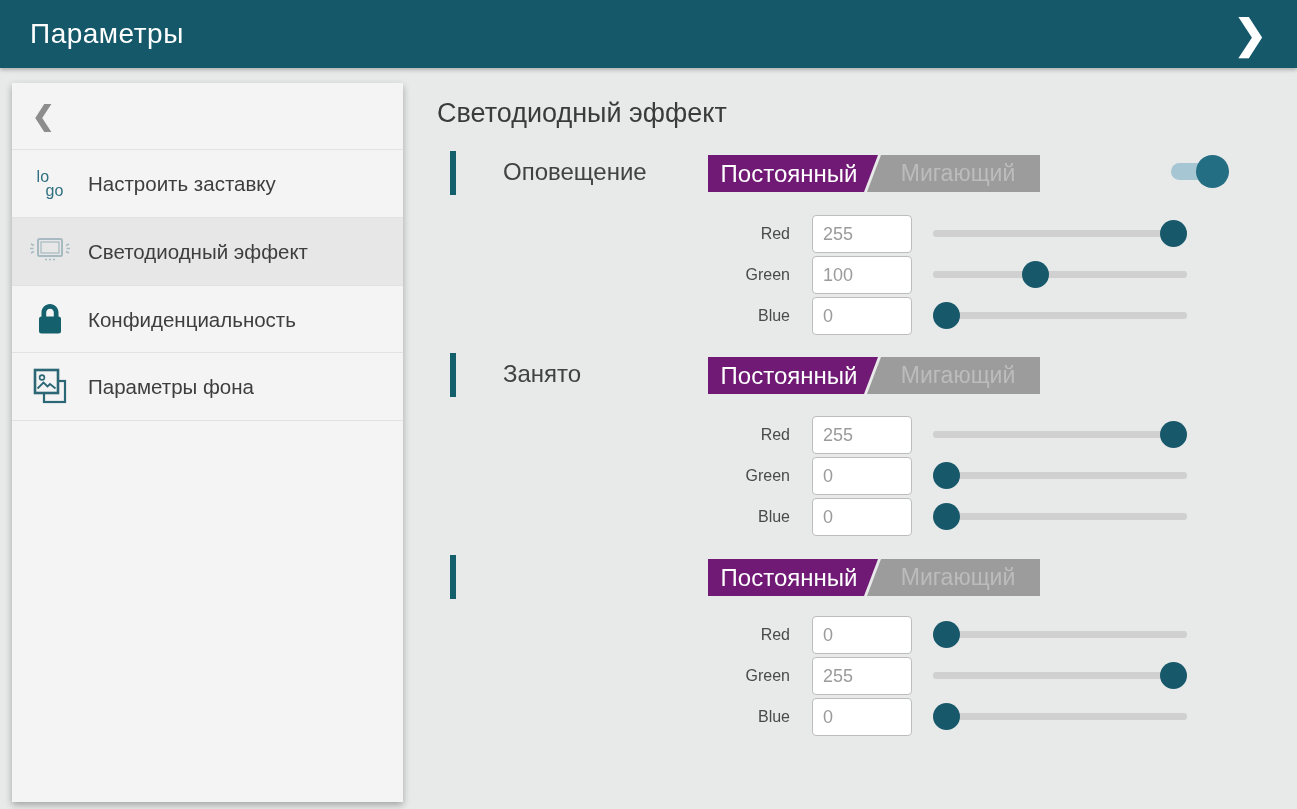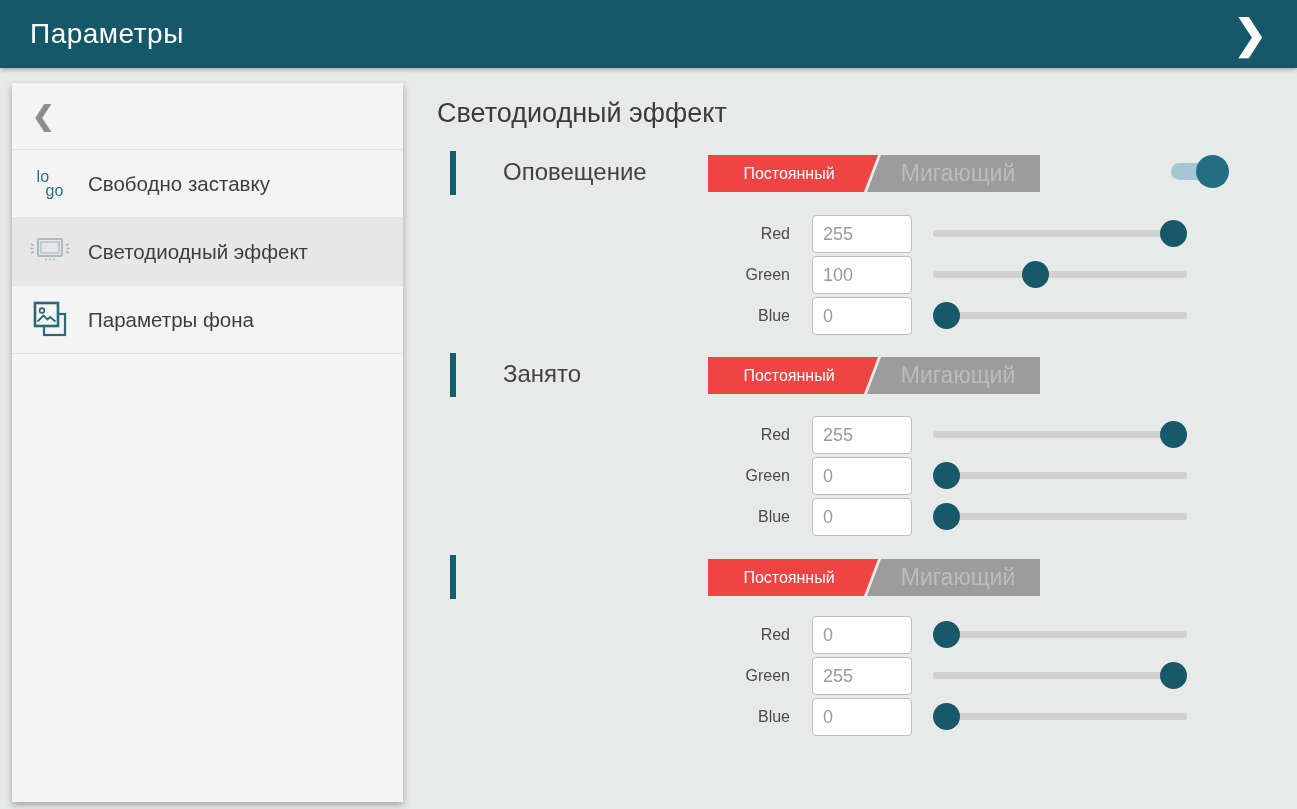--- a/index.html
+++ b/index.html
@@ -46,23 +46,23 @@
 
   
   .page-title{position:absolute;left:437px;top:98px;font-size:27px;color:#3b3b3b;}
 
   .section-head{position:absolute;left:450px;width:840px;height:48px;}
   .accent-bar{position:absolute;left:0;top:3px;width:6px;height:44px;background:#13606c;}
   .section-label{position:absolute;left:24px;top:0;line-height:48px;font-size:24px;color:#424242;margin-left:29px;}
 
   .segmented{position:absolute;left:258px;top:7px;width:332px;height:37px;}
   .seg-left{
-    position:absolute;left:0;top:0;width:170px;height:37px;background:#ef4444;
+    position:absolute;left:0;top:0;width:170px;height:37px;background:#701a75;
     clip-path:polygon(0 0,100% 0,calc(100% - 14px) 100%,0 100%);
-    color:#fff;font-size:16px;display:flex;align-items:center;justify-content:center;
+    color:#fff;font-size:24px;display:flex;align-items:center;justify-content:center;
     padding-right:8px;box-sizing:border-box;cursor:pointer;
   }
   .seg-right{
     position:absolute;left:156px;top:0;right:0;height:37px;background:#9c9c9c;
     clip-path:polygon(17px 0,100% 0,100% 100%,3px 100%);
     color:#bcbcbc;font-size:23px;display:flex;align-items:center;justify-content:center;
     padding-left:12px;box-sizing:border-box;cursor:pointer;
   }
 
   .toggle{position:absolute;left:721px;top:6px;width:56px;height:34px;cursor:pointer;}
@@ -98,21 +98,21 @@
 
   <div class="sidebar">
     <div class="back-row">
       <span class="back-glyph">❮</span>
     </div>
 
     <div class="side-item h68">
       <span class="icon-col">
         <span class="logo-icon"><span>lo</span><span class="l2">go</span></span>
       </span>
-      <span class="side-label">Свободно заставку</span>
+      <span class="side-label">Настроить заставку</span>
     </div>
 
 
     <div class="side-item h68 selected">
       <span class="icon-col">
         <svg width="46" height="36" viewBox="0 0 46 36">
           <g fill="none" stroke="#a7bac2">
             <rect x="11" y="5" width="24" height="17" rx="1.5" stroke-width="2"></rect>
             <rect x="14" y="8" width="18" height="11" stroke-width="1.2"></rect>
             <line x1="18" y1="25.5" x2="28" y2="25.5" stroke-width="1.6" stroke-dasharray="2 2"></line>
@@ -121,20 +121,29 @@
             <line x1="4" y1="19" x2="7" y2="17.5" stroke-width="1.4"></line>
             <line x1="42" y1="10" x2="39" y2="11.5" stroke-width="1.4"></line>
             <line x1="43" y1="14.5" x2="39.5" y2="14.5" stroke-width="1.4"></line>
             <line x1="42" y1="19" x2="39" y2="17.5" stroke-width="1.4"></line>
           </g>
         </svg>
       </span>
       <span class="side-label">Светодиодный эффект</span>
     </div>
 
+    <div class="side-item h66">
+      <span class="icon-col">
+        <svg width="30" height="36" viewBox="0 0 30 36">
+          <path d="M15 3c-4.7 0-8.5 3.8-8.5 8.5V17h4.7v-5.5c0-2.1 1.7-3.8 3.8-3.8s3.8 1.7 3.8 3.8V17h4.7v-5.5C23.5 6.8 19.7 3 15 3z" fill="#14616d"></path>
+          <rect x="4" y="15.5" width="22" height="17" rx="2.5" fill="#14616d"></rect>
+        </svg>
+      </span>
+      <span class="side-label">Конфиденциальность</span>
+    </div>
 
     <div class="side-item h68">
       <span class="icon-col">
         <svg width="38" height="40" viewBox="0 0 38 40">
           <rect x="13" y="14" width="21" height="21" fill="none" stroke="#2c6775" stroke-width="2.2"></rect>
           <rect x="4" y="3" width="23" height="23" fill="#f4f4f4" stroke="#2c6775" stroke-width="2.6"></rect>
           <circle cx="11" cy="10.5" r="2.4" fill="none" stroke="#2c6775" stroke-width="1.6"></circle>
           <path d="M6.5 21.5l6-6 4 4 2.5-2.5 5.5 4.5" fill="none" stroke="#2c6775" stroke-width="1.8"></path>
         </svg>
       </span>

